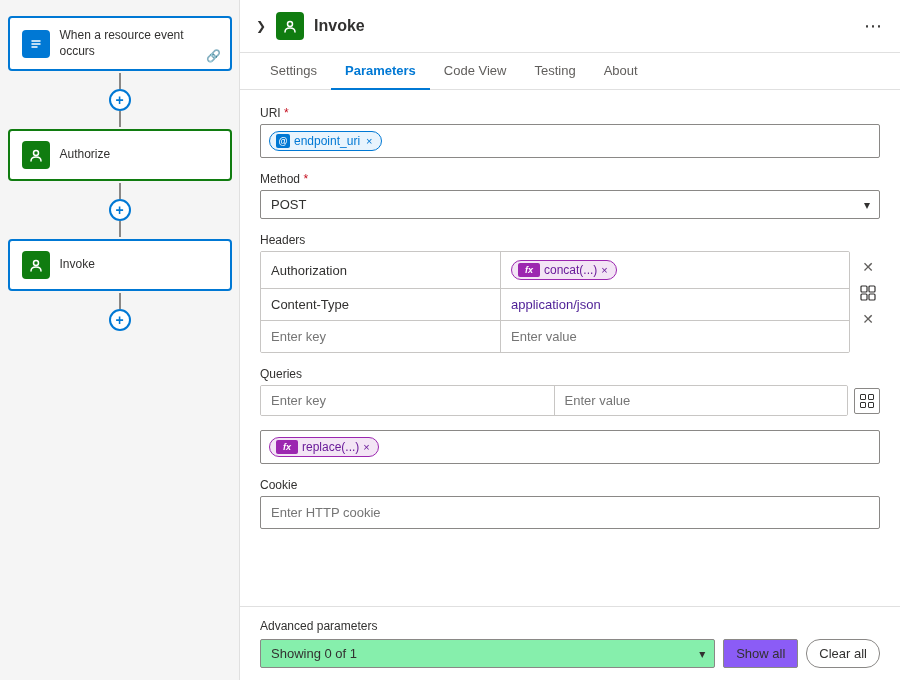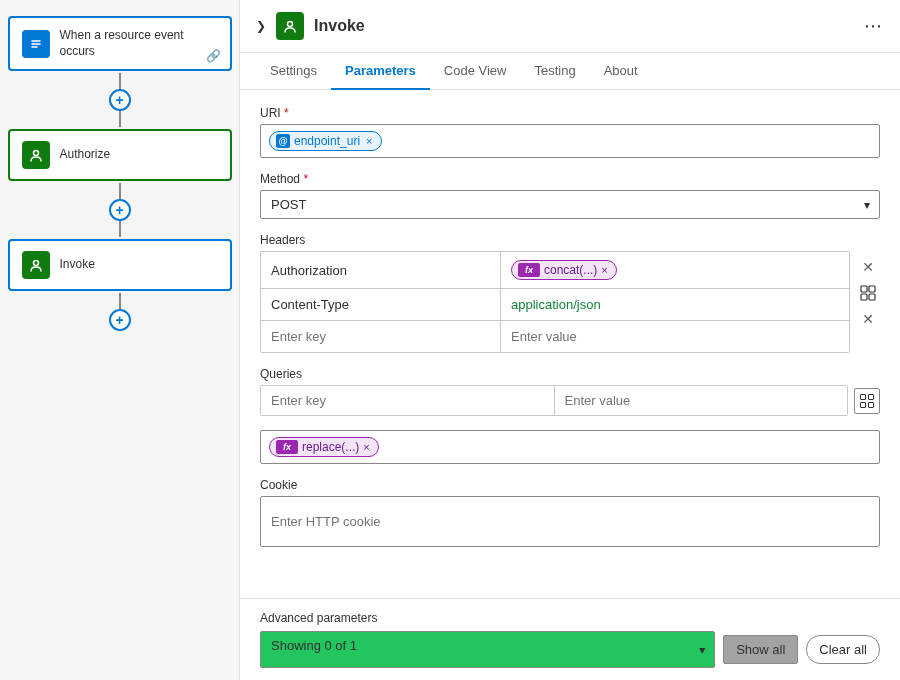--- a/index.html
+++ b/index.html
@@ -201,21 +201,21 @@
     }
 
     .form-label .required {
       color: #c50f1f;
     }
 
     .input-field {
       width: 100%;
       border: 1px solid #8a8886;
       border-radius: 2px;
-      padding: 17px 10px;
+      padding: 8px 10px;
       font-size: 13px;
       color: #c2410c;
       background: #fff;
       outline: none;
     }
 
     
     .token-container {
       display: flex;
       align-items: center;
@@ -447,35 +447,35 @@
       transform: translateY(-50%);
       pointer-events: none;
       color: #323130;
       font-size: 12px;
     }
 
     .advanced-select {
       width: 100%;
       border: 1px solid #8a8886;
       border-radius: 2px;
-      padding: 6px 30px 14px 10px;
-      font-size: 13px;
-      color: #323130;
-      background: #22c55e;
+      padding: 6px 30px 6px 10px;
+      font-size: 13px;
+      color: #323130;
+      background: #86efac;
       appearance: none;
       outline: none;
       cursor: pointer;
     }
 
     .show-all-btn {
       border: 1px solid #8a8886;
       border-radius: 2px;
       padding: 6px 12px;
       font-size: 13px;
-      background: #a3a3a3;
+      background: #8b5cf6;
       cursor: pointer;
       color: #323130;
       white-space: nowrap;
     }
 
     .clear-all-btn {
       border: 1px solid #8a8886;
       border-radius: 14px;
       padding: 6px 12px;
       font-size: 13px;
@@ -620,21 +620,21 @@
                 <span class="func-icon" style="font-style:italic;font-weight:bold;">fx</span>
                 <span>concat(...)</span>
                 <span class="func-close">×</span>
               </span>
             </div>
           </div>
 
           <div class="headers-row">
             <div class="header-key">Content-Type</div>
             <div class="header-value">
-              <span style="color:#15803d; font-size:13px;text-align:center;">application/json</span>
+              <span style="color:#4c1d95; font-size:13px;text-align:center;">application/json</span>
             </div>
           </div>
 
           <div class="headers-row">
             <div class="header-key">
               <input class="header-input" placeholder="Enter key" style="">
             </div>
             <div class="header-value">
               <input class="header-input" placeholder="Enter value" style="">
             </div>

